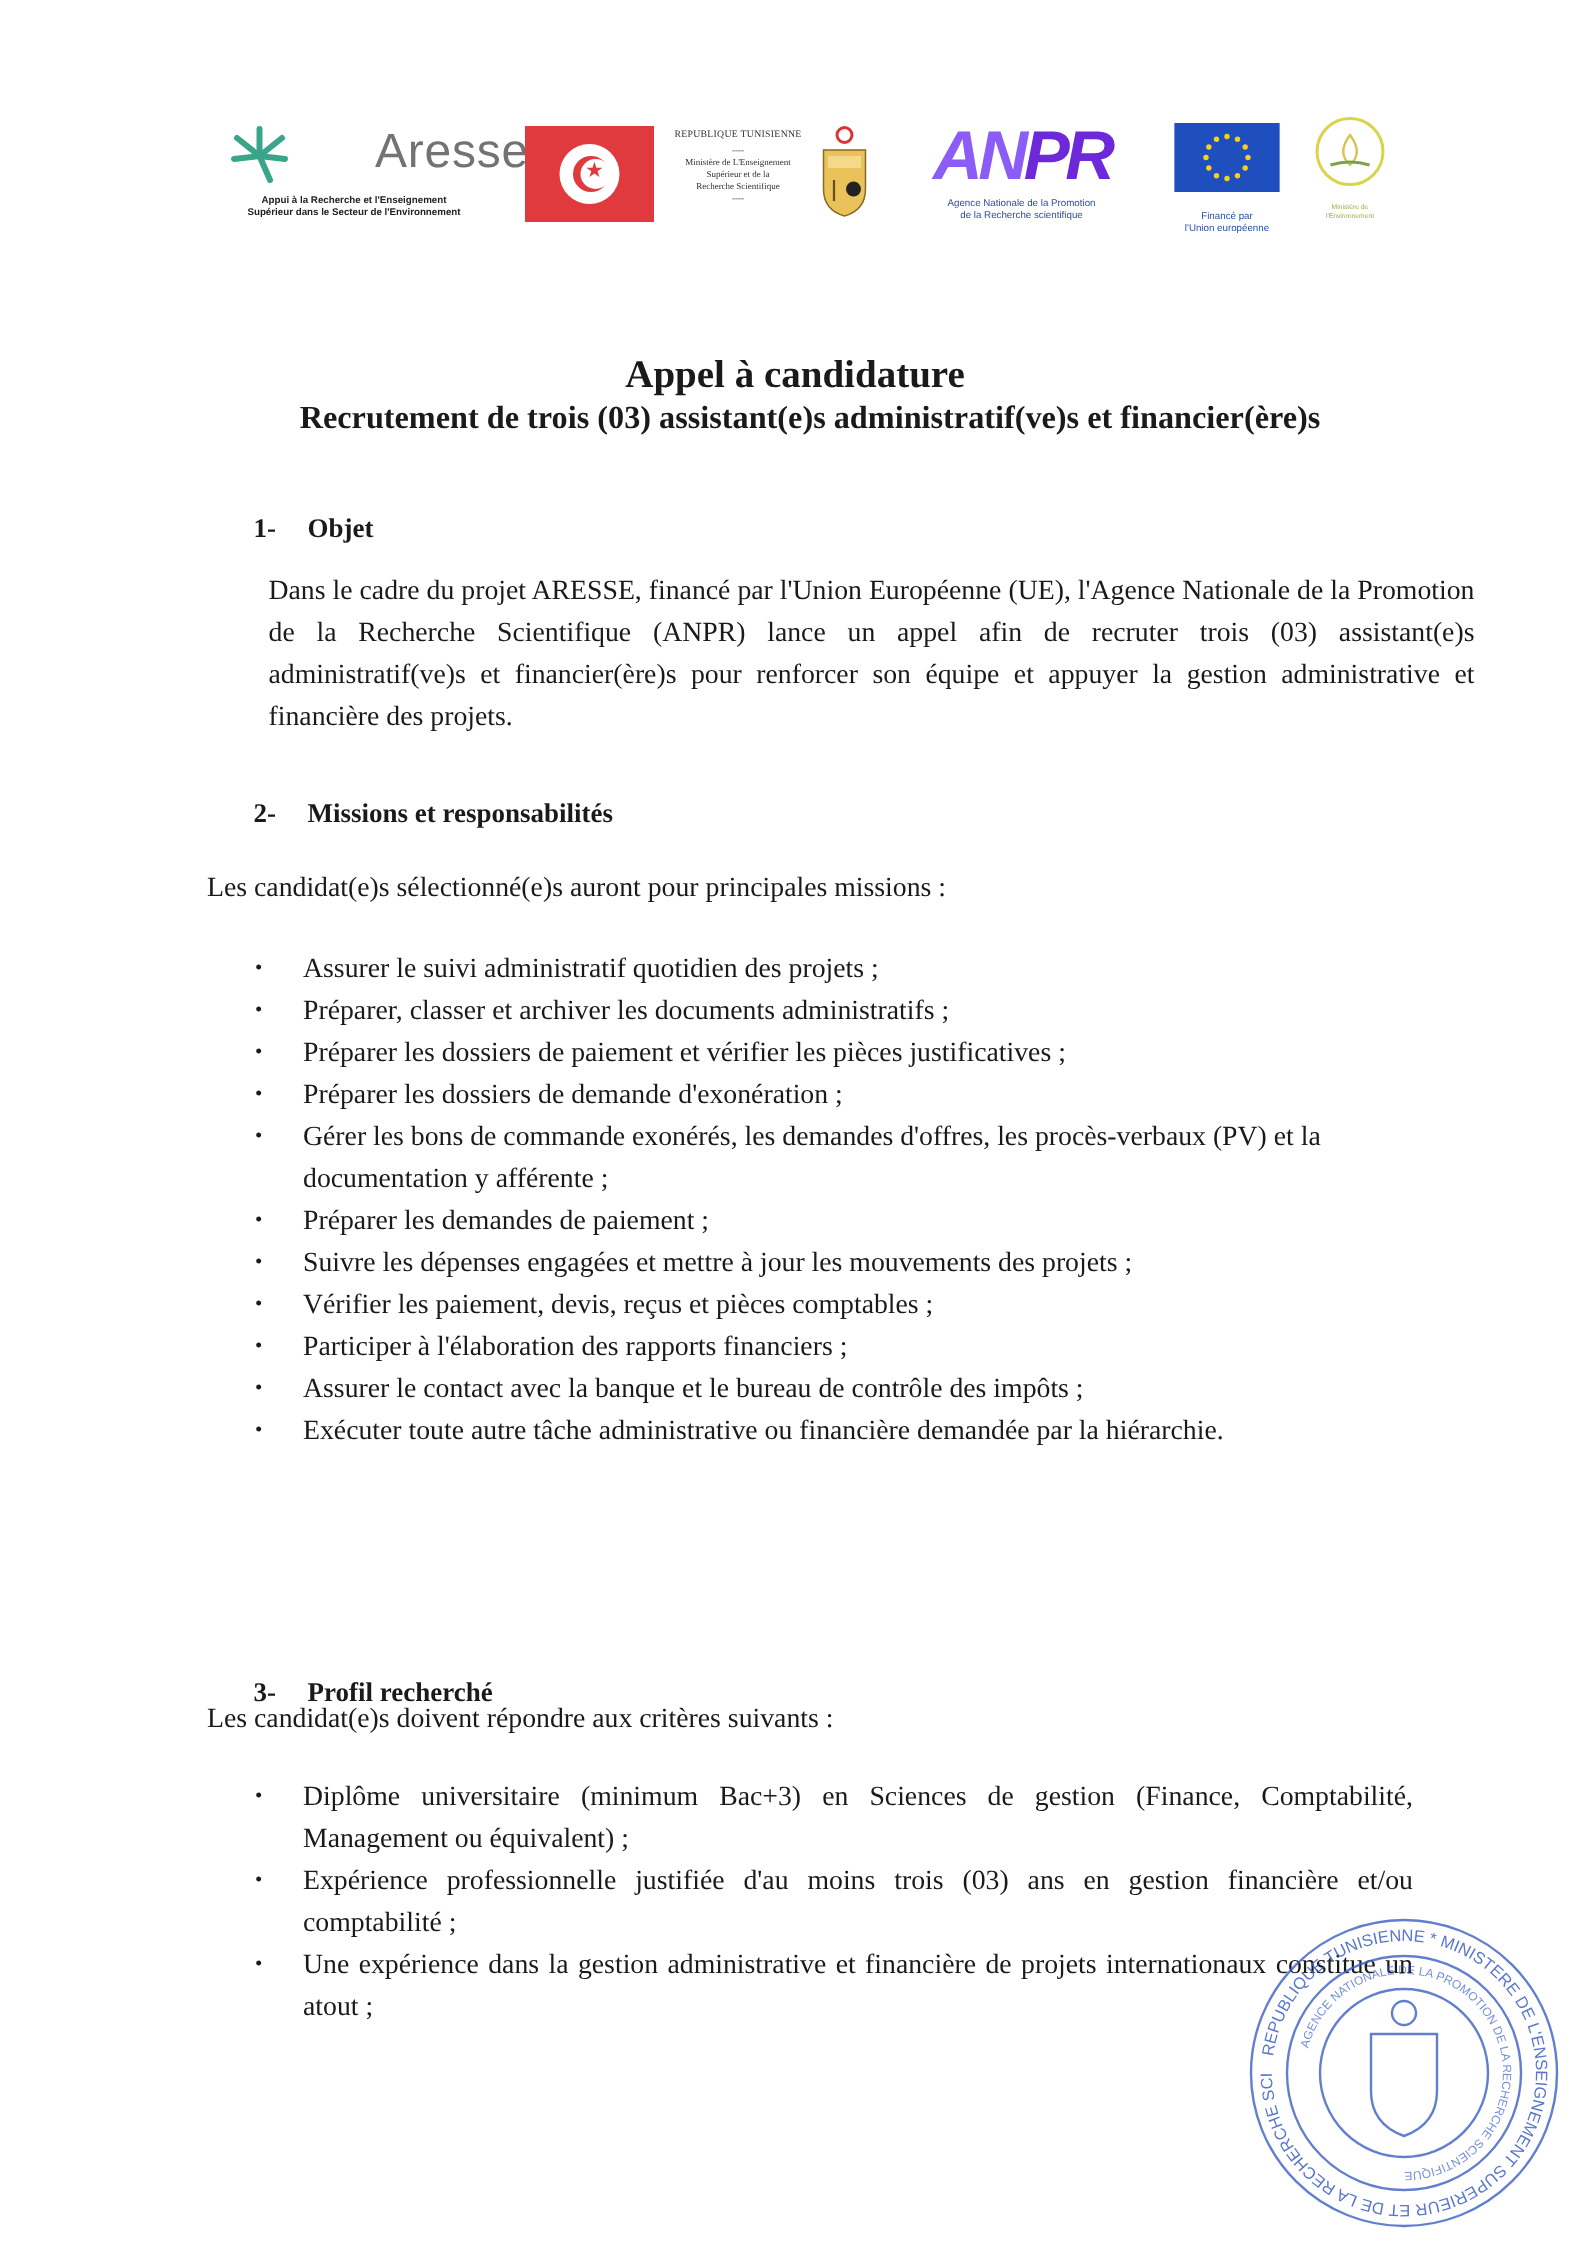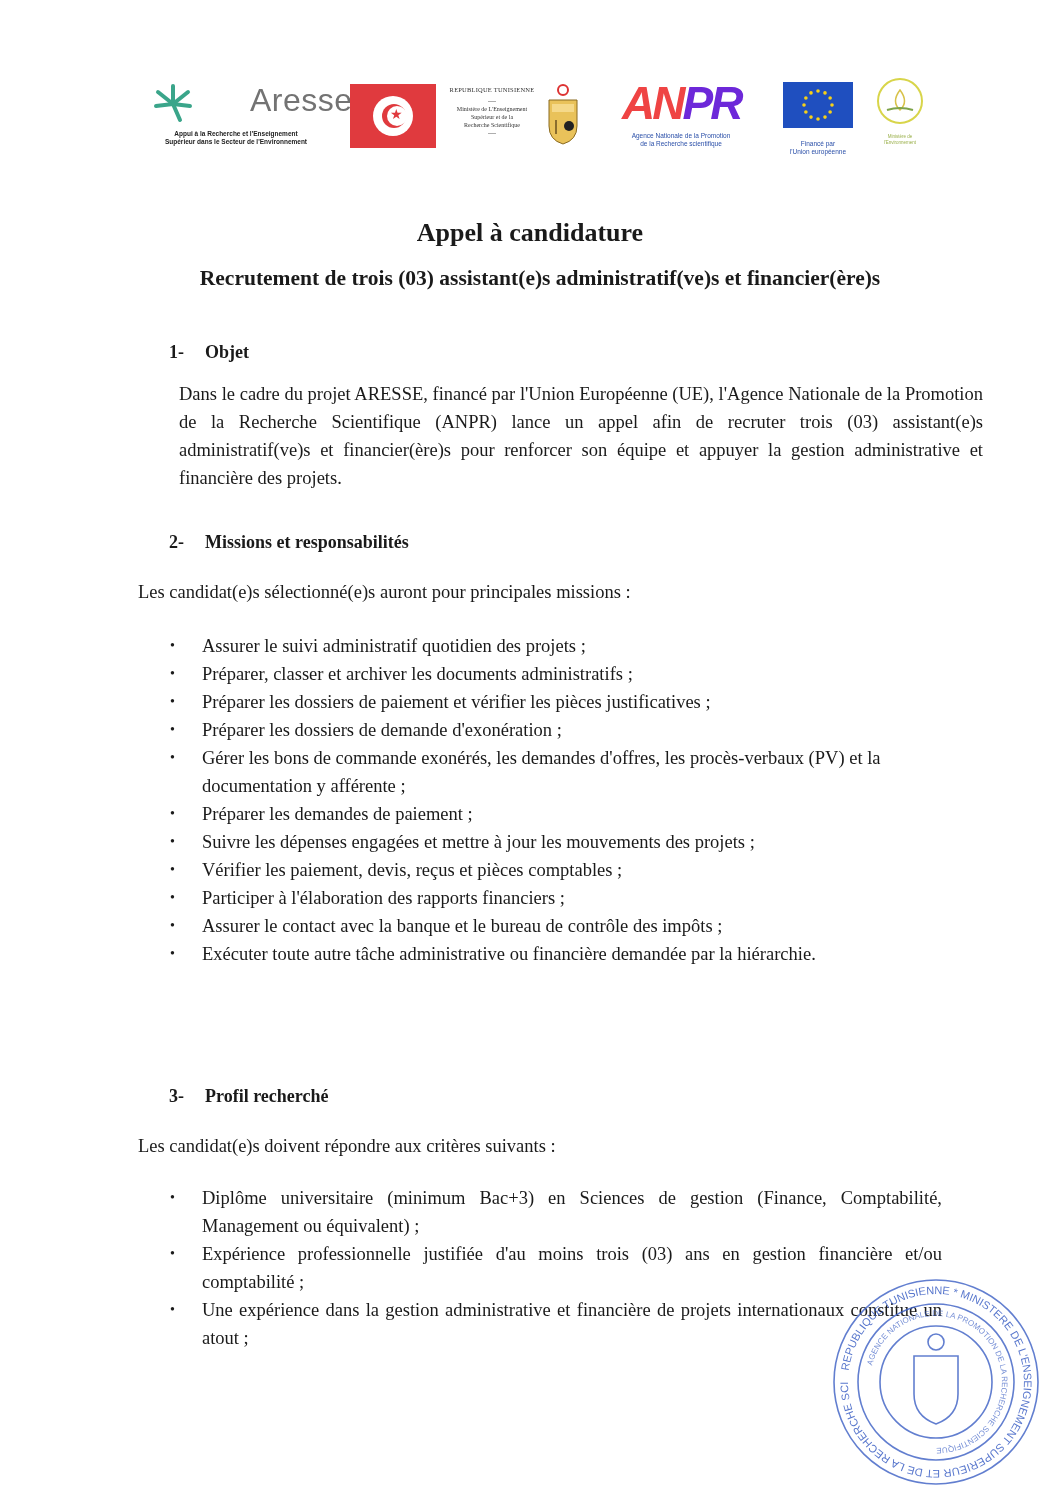--- a/index.html
+++ b/index.html
@@ -16,31 +16,31 @@
   .flag { left: 202px; top: 6px; width: 86px; height: 64px; background: #e03a3e; }
   .flag .disc { position: absolute; left: 23px; top: 12px; width: 40px; height: 40px; border-radius: 50%; background: #fff; }
   .flag .cres { position: absolute; left: 9px; top: 8px; width: 24px; height: 24px; border-radius: 50%; background: #e03a3e; }
   .flag .cres2 { position: absolute; left: 14px; top: 10px; width: 20px; height: 20px; border-radius: 50%; background: #fff; }
   .flag .star { position: absolute; left: 17px; top: 11px; color: #e03a3e; font-size: 14px; line-height: 14px; font-family: "DejaVu Sans", sans-serif; }
   .ministry { left: 294px; top: 8px; width: 100px; text-align: center; font-size: 6px; line-height: 8px; color: #333; }
   .ministry .rep { font-size: 6.5px; letter-spacing: 0.2px; margin-bottom: 3px; }
   .coat { left: 398px; top: 4px; width: 34px; height: 64px; }
   .anpr { left: 474px; top: 0; width: 118px; text-align: center; }
   .anpr .big { font-family: "Liberation Sans", sans-serif; font-weight: bold; font-style: italic; font-size: 46px; line-height: 50px; letter-spacing: -3px; }
-  .anpr .big .a { color: #ef4444; }
+  .anpr .big .a { color: #8b5cf6; }
   .anpr .big .r { color: #6d28d9; }
   .anpr .sub { font-family: "Liberation Sans", sans-serif; font-size: 6.5px; line-height: 8px; color: #2a4fa8; margin-top: 4px; }
   .eu { left: 634px; top: 4px; width: 72px; text-align: center; }
   .eu .euflag { width: 70px; height: 46px; background: #1f4fbf; position: relative; margin: 0 auto; }
   .eu .sub { font-family: "Liberation Sans", sans-serif; font-size: 6.5px; line-height: 8px; color: #2a4fa8; margin-top: 8px; }
   .envlogo { left: 724px; top: 0; width: 56px; text-align: center; }
   .envlogo .ring { width: 42px; height: 42px; border: 2px solid #d8d54a; border-radius: 50%; margin: 0 auto; position: relative; }
   .envlogo .sub { font-size: 4.5px; line-height: 6px; color: #9ab04a; margin-top: 6px; font-family: "Liberation Sans", sans-serif; }
 
-  .title { position: absolute; top: 218px; left: 0; width: 1060px; text-align: center; font-size: 26px; font-weight: bold; }
+  .title { position: absolute; top: 235px; left: 0; width: 1060px; text-align: center; font-size: 26px; font-weight: bold; }
   .subtitle { position: absolute; top: 266px; left: 0; width: 1080px; text-align: center; font-size: 21.5px; font-weight: bold; }
 
   .section-head { position: absolute; left: 169px; font-size: 18px; font-weight: bold; }
   .section-head .num { display: inline-block; width: 36px; }
   .para { position: absolute; left: 138px; width: 804px; font-size: 18.5px; line-height: 28px; text-align: justify; }
   .intro { position: absolute; left: 138px; font-size: 18.5px; }
 
   ul.bullets { position: absolute; left: 170px; width: 772px; margin: 0; padding: 0; list-style: none; font-size: 18.5px; line-height: 28px; }
   ul.bullets li { position: relative; padding-left: 32px; }
   ul.bullets li::before { content: "\2022"; position: absolute; left: 0; top: 0; font-size: 14px; }
@@ -155,21 +155,21 @@
     <li>Préparer les dossiers de demande d'exonération ;</li>
     <li>Gérer les bons de commande exonérés, les demandes d'offres, les procès-verbaux (PV) et la documentation y afférente ;</li>
     <li>Préparer les demandes de paiement ;</li>
     <li>Suivre les dépenses engagées et mettre à jour les mouvements des projets ;</li>
     <li>Vérifier les paiement, devis, reçus et pièces comptables ;</li>
     <li>Participer à l'élaboration des rapports financiers ;</li>
     <li>Assurer le contact avec la banque et le bureau de contrôle des impôts ;</li>
     <li>Exécuter toute autre tâche administrative ou financière demandée par la hiérarchie.</li>
   </ul>
 
-<div class="section-head" style="top:1086px;">
+<div class="section-head" style="top:1118px;">
   <span class="num">3-</span><span>Profil recherché</span>
 </div>
 <div class="intro" style="top:1136px;">Les candidat(e)s doivent répondre aux critères suivants :</div>
 <ul class="bullets profile" style="top:1184px;" id="profil-list">
     <li>Diplôme universitaire (minimum Bac+3) en Sciences de gestion (Finance, Comptabilité, Management ou équivalent) ;</li>
     <li>Expérience professionnelle justifiée d'au moins trois (03) ans en gestion financière et/ou comptabilité ;</li>
     <li>Une expérience dans la gestion administrative et financière de projets internationaux constitue un atout ;</li>
   </ul>
 
 <svg class="stamp" viewBox="0 0 212 212">

